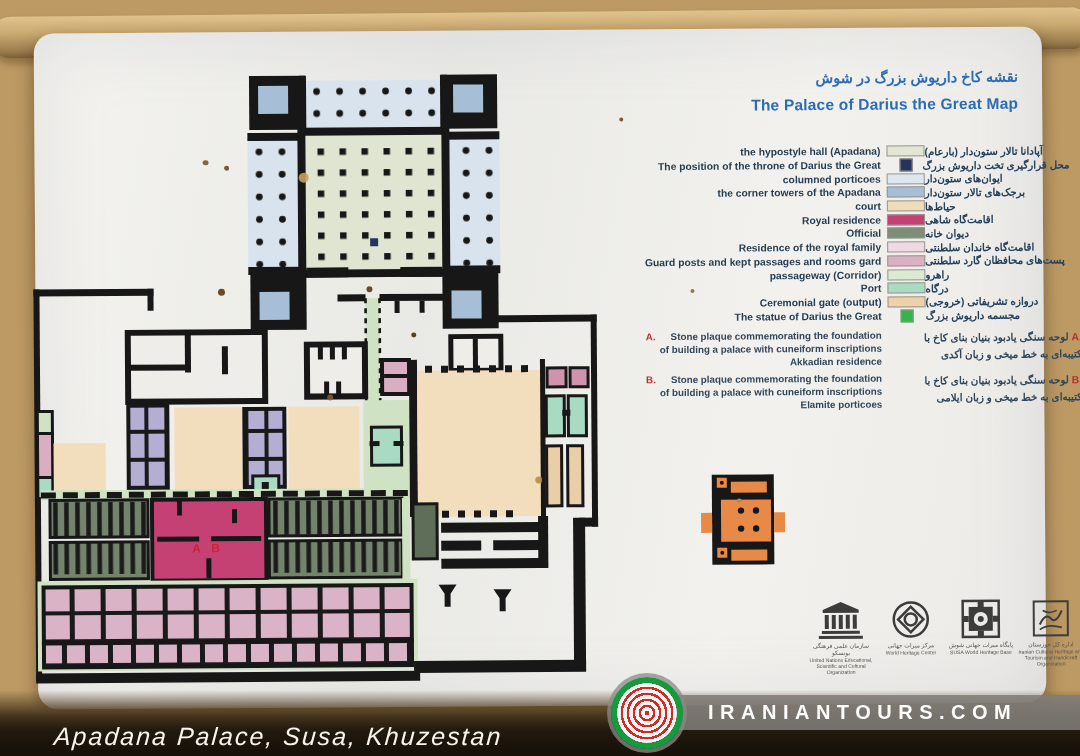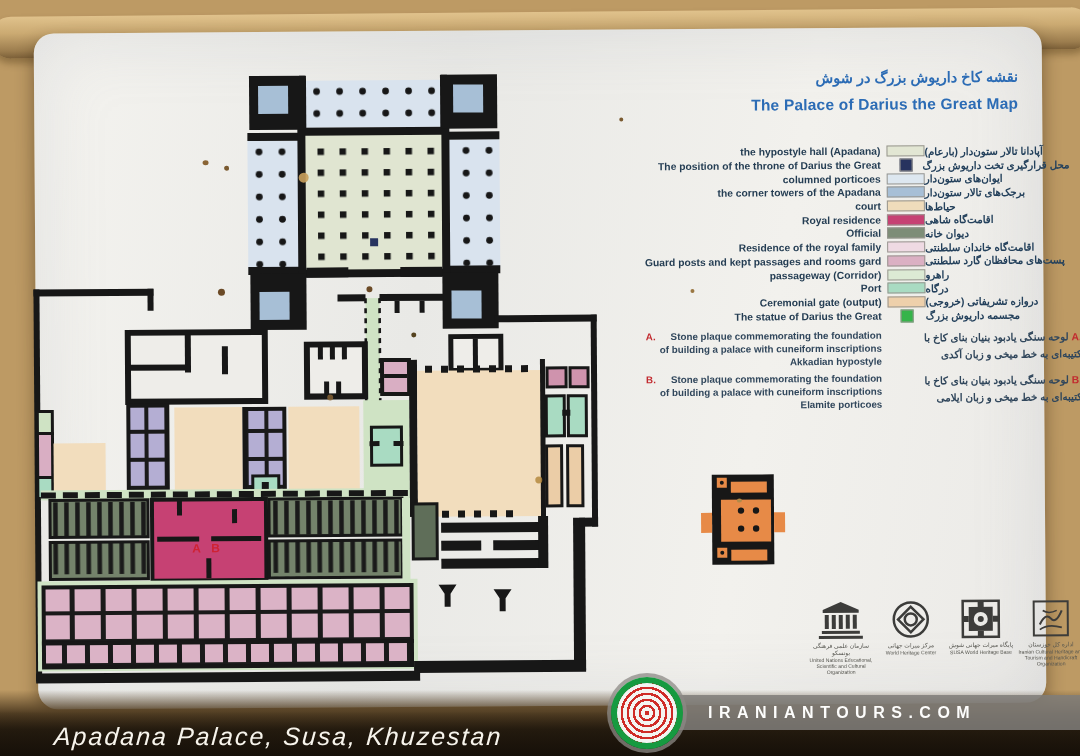--- a/index.html
+++ b/index.html
@@ -49,21 +49,21 @@
   
   .logos{position:absolute;left:770px;top:572px;width:276px;display:flex;justify-content:space-between;
     text-align:center;color:#4a4a48;}
   .logo{width:66px;}
   .logo svg{height:40px;display:block;margin:0 auto;}
   .logo .cap-fa{display:block;font-size:6px;direction:rtl;margin-top:2px;color:#55554f;}
   .logo .cap-en{display:block;font-size:5.1px;line-height:6px;margin-top:1px;color:#55554f;}
   
   .wm-bar{position:absolute;left:638px;top:695px;width:442px;height:35px;z-index:50;
     background:rgba(128,126,122,.86);border-radius:18px 0 0 18px;color:#fdfdfc;
-    font-size:16px;font-weight:bold;letter-spacing:6.5px;line-height:35px;padding-left:70px;box-sizing:border-box;
+    font-size:20px;font-weight:bold;letter-spacing:6.5px;line-height:35px;padding-left:70px;box-sizing:border-box;
     white-space:nowrap;}
   .wm-logo{position:absolute;left:611px;top:677px;width:60px;height:60px;border-radius:50%;z-index:51;
     background:repeating-radial-gradient(circle at 50% 50%, #cf2b27 0 2.5px, #f4f4f2 2.5px 6px);
     border:6px solid #169a40;box-shadow:0 0 0 4px rgba(140,138,134,.75);}
   
   .caption-strip{position:absolute;left:0;right:0;bottom:0;height:44px;z-index:40;
     background:linear-gradient(180deg,rgba(40,30,16,0) 0%,rgba(30,22,12,.85) 40%,#161009 100%);}
   .caption{position:absolute;left:54px;bottom:5px;z-index:41;font-style:italic;
     font-size:25px;color:#f7f4ec;letter-spacing:2px;transform:skewX(-4deg);}
   .map-svg{position:absolute;left:-6px;top:18px;}
@@ -393,21 +393,21 @@
         <span class="lfa">مجسمه داریوش بزرگ</span>
       </div>
     </div>
 
     <div class="notes">
       <div class="note">
         <div class="note-en">
           <span class="red">A.</span>
           <span>Stone plaque commemorating the foundation</span><br>
           <span>of building a palace with cuneiform inscriptions</span><br>
-          <span>Akkadian hypostyle</span>
+          <span>Akkadian residence</span>
         </div>
         <div class="note-fa">
           <span class="red">.A</span>
           <span>لوحه سنگی یادبود بنیان بنای کاخ با</span><br>
           <span>کتیبه‌ای به خط میخی و زبان آکدی</span>
         </div>
       </div>
       <div class="note">
         <div class="note-en">
           <span class="red">B.</span>

